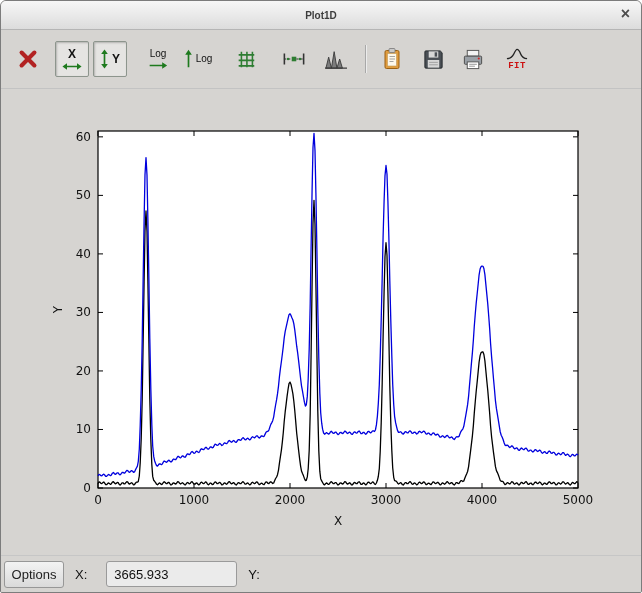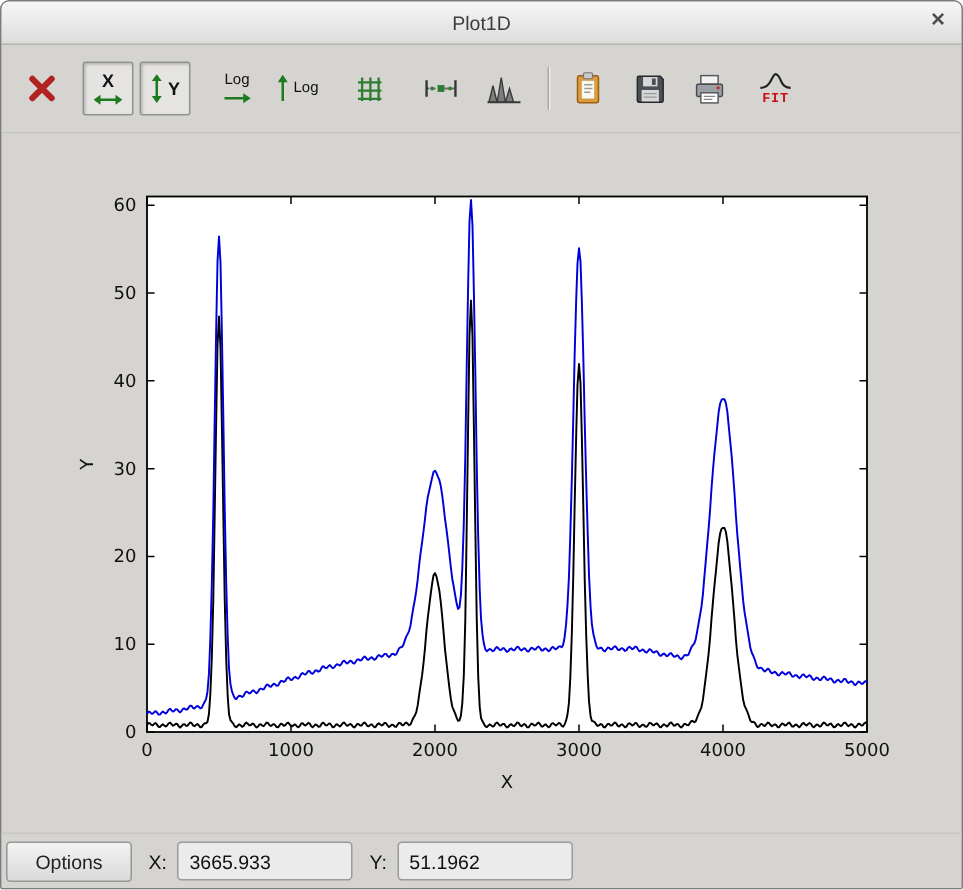--- a/index.html
+++ b/index.html
@@ -4,21 +4,21 @@
 <style>
   html,body{margin:0;padding:0;background:#ffffff;font-family:"Liberation Sans",sans-serif;}
   .window{
     position:relative;width:642px;height:593px;box-sizing:border-box;
     background:#d6d4d1;border:1px solid #7c7c7c;border-radius:6px 6px 2px 2px;overflow:hidden;
   }
   .titlebar{
     height:28px;background:linear-gradient(#f7f7f7,#dcdcdc);
     border-bottom:1px solid #b5b5b5;display:flex;align-items:center;justify-content:center;position:relative;
   }
-  .title{font-weight:normal;font-size:13px;color:#3d3d3d;}
+  .title{font-weight:bold;font-size:10px;color:#3d3d3d;}
   .close{position:absolute;right:11px;top:5px;font-size:16px;line-height:16px;color:#4d4d4d;font-weight:bold;cursor:default;}
   .toolbar{
     height:58px;display:flex;align-items:center;padding:0 8px;
     border-bottom:1px solid #c3c3c3;background:#d6d4d1;
   }
   .tb{
     width:34px;height:36px;margin:0 2px;padding:0;background:transparent;border:1px solid transparent;
     display:flex;flex-direction:column;align-items:center;justify-content:center;gap:2px;cursor:default;
   }
   .tb.row{flex-direction:row;gap:3px;}
@@ -30,27 +30,27 @@
   .log-label{font-weight:normal;font-size:10px;line-height:1;color:#111;}
   .fit-text{font-weight:bold;font-size:9px;line-height:1;color:#cc1111;letter-spacing:0.5px;font-family:Liberation Mono, monospace;}
   .tb-sep{width:1px;height:28px;background:#a8a8a8;box-shadow:1px 0 0 #ececec;margin:0 8px;}
   .plotarea{position:relative;height:471px;background:#d6d4d1;}
   #plot-svg{position:absolute;left:0;top:0;}
   .statusbar{
     position:absolute;left:0;right:0;bottom:0;height:36px;background:#d6d4d1;
     border-top:1px solid #c6c6c6;display:flex;align-items:center;padding:0 3px;
   }
   .opt-btn{
-    width:84px;height:27px;background:linear-gradient(#f3f3f3,#dadada);
+    width:60px;height:27px;background:linear-gradient(#f3f3f3,#dadada);
     border:1px solid #979797;border-radius:3px;font-size:13px;color:#222;
     font-family:"Liberation Sans",sans-serif;cursor:default;
   }
   .sb-label{margin-left:11px;font-size:13px;color:#111;}
   .sb-field{
-    margin-left:7px;width:117px;height:26px;background:#ebebeb;border:1px solid #9a9a9a;
+    margin-left:19px;width:131px;height:26px;background:#ebebeb;border:1px solid #9a9a9a;
     border-radius:3px;font-size:13px;color:#111;padding:0 7px;box-sizing:border-box;
     font-family:"Liberation Sans",sans-serif;
   }
 </style>
 </head>
 <body>
 
 <div class="window">
 
   <div class="titlebar">
@@ -212,16 +212,15 @@
         <polyline points="97.0,394.3 98.0,393.0 98.9,393.2 99.9,394.3 100.8,394.6 101.8,393.6 102.8,393.0 103.7,394.1 104.7,395.6 105.6,395.7 106.6,394.6 107.6,393.9 108.5,394.6 109.5,395.4 110.4,394.7 111.4,393.2 112.4,392.7 113.3,393.7 114.3,394.8 115.2,394.4 116.2,393.5 117.2,393.7 118.1,395.2 119.1,396.1 120.0,395.2 121.0,393.9 122.0,393.8 122.9,394.8 123.9,394.9 124.8,393.7 125.8,392.6 126.8,393.1 127.7,394.6 128.7,395.1 129.6,394.3 130.6,393.7 131.6,394.6 132.5,395.9 133.5,395.7 134.4,394.2 135.4,393.1 136.4,393.2 137.3,392.4 138.3,387.0 139.2,374.0 140.2,350.0 141.2,310.8 142.1,255.6 143.1,192.7 144.0,141.4 145.0,122.0 146.0,142.6 146.9,193.4 147.9,254.8 148.8,309.9 149.8,350.3 150.8,375.2 151.7,387.4 152.7,391.3 153.6,392.3 154.6,393.6 155.6,395.3 156.5,395.8 157.5,394.8 158.4,393.9 159.4,394.5 160.4,395.5 161.3,395.1 162.3,393.5 163.2,392.7 164.2,393.5 165.2,394.6 166.1,394.5 167.1,393.5 168.0,393.5 169.0,394.9 170.0,396.0 170.9,395.5 171.9,394.1 172.8,393.8 173.8,394.7 174.8,395.1 175.7,394.0 176.7,392.7 177.6,392.9 178.6,394.3 179.6,395.0 180.5,394.3 181.5,393.7 182.4,394.4 183.4,395.7 184.4,395.9 185.3,394.6 186.3,393.5 187.2,393.8 188.2,394.8 189.2,394.5 190.1,393.2 191.1,392.7 192.0,393.8 193.0,395.2 194.0,395.2 194.9,394.2 195.9,394.0 196.8,395.1 197.8,395.9 198.8,395.1 199.7,393.5 200.7,393.1 201.6,394.1 202.6,394.7 203.6,393.9 204.5,392.9 205.5,393.4 206.4,395.0 207.4,395.8 208.4,394.9 209.3,394.0 210.3,394.4 211.2,395.5 212.2,395.4 213.2,393.9 214.1,392.8 215.1,393.3 216.0,394.5 217.0,394.6 218.0,393.6 218.9,393.3 219.9,394.5 220.8,395.9 221.8,395.6 222.8,394.3 223.7,393.8 224.7,394.7 225.6,395.3 226.6,394.3 227.6,392.9 228.5,392.7 229.5,394.0 230.4,394.9 231.4,394.4 232.4,393.6 233.3,394.1 234.3,395.5 235.2,396.0 236.2,394.9 237.2,393.6 238.1,393.8 239.1,394.7 240.0,394.7 241.0,393.4 242.0,392.6 242.9,393.5 243.9,395.0 244.8,395.2 245.8,394.3 246.8,393.9 247.7,394.9 248.7,395.9 249.6,395.4 250.6,393.8 251.6,393.2 252.5,394.0 253.5,394.7 254.4,394.1 255.4,392.9 256.4,393.1 257.3,394.6 258.3,395.7 259.2,395.1 260.2,394.1 261.2,394.3 262.1,395.4 263.1,395.6 264.0,394.2 265.0,392.9 266.0,393.1 266.9,394.3 267.9,394.5 268.8,393.4 269.8,392.7 270.8,393.5 271.7,394.5 272.7,394.0 273.6,391.7 274.6,389.5 275.6,388.0 276.5,385.7 277.5,381.1 278.4,374.4 279.4,367.6 280.4,361.1 281.3,353.4 282.3,343.5 283.2,332.5 284.2,322.7 285.2,314.7 286.1,307.2 287.1,300.0 288.0,294.6 289.0,293.1 290.0,295.4 290.9,299.7 291.9,304.8 292.8,312.0 293.8,322.0 294.8,333.6 295.7,344.2 296.7,353.0 297.6,361.1 298.6,369.6 299.6,377.1 300.5,382.0 301.5,384.5 302.4,386.6 303.4,389.4 304.4,391.6 305.3,391.3 306.3,387.9 307.2,379.7 308.2,361.5 309.2,324.5 310.1,265.1 311.1,193.5 312.0,133.9 313.0,111.4 314.0,135.5 314.9,194.0 315.9,263.2 316.8,322.3 317.8,361.8 318.8,382.2 319.7,389.7 320.7,391.9 321.6,393.5 322.6,395.3 323.6,395.8 324.5,394.8 325.5,393.9 326.4,394.5 327.4,395.4 328.4,395.0 329.3,393.4 330.3,392.6 331.2,393.5 332.2,394.7 333.2,394.5 334.1,393.6 335.1,393.6 336.0,394.9 337.0,396.0 338.0,395.4 338.9,394.1 339.9,393.8 340.8,394.7 341.8,395.1 342.8,394.0 343.7,392.7 344.7,392.9 345.6,394.4 346.6,395.1 347.6,394.4 348.5,393.7 349.5,394.4 350.4,395.8 351.4,395.9 352.4,394.5 353.3,393.4 354.3,393.8 355.2,394.7 356.2,394.5 357.2,393.2 358.1,392.7 359.1,393.9 360.0,395.3 361.0,395.3 362.0,394.2 362.9,394.0 363.9,395.1 364.8,395.9 365.8,395.0 366.8,393.4 367.7,393.1 368.7,394.0 369.6,394.7 370.6,393.9 371.6,392.9 372.5,393.4 373.5,395.0 374.4,395.5 375.4,394.0 376.4,391.3 377.3,387.5 378.3,379.6 379.2,362.8 380.2,334.0 381.2,294.1 382.1,247.8 383.1,202.4 384.0,167.6 385.0,153.7 386.0,166.4 386.9,202.5 387.9,250.4 388.8,297.0 389.8,334.5 390.8,361.3 391.7,378.8 392.7,388.3 393.6,391.6 394.6,391.9 395.6,392.5 396.5,394.0 397.5,395.0 398.4,394.5 399.4,393.7 400.4,394.1 401.3,395.6 402.3,396.0 403.2,394.8 404.2,393.6 405.2,393.7 406.1,394.7 407.1,394.6 408.0,393.4 409.0,392.6 410.0,393.5 410.9,395.0 411.9,395.3 412.8,394.3 413.8,393.9 414.8,394.9 415.7,395.9 416.7,395.3 417.6,393.7 418.6,393.1 419.6,393.9 420.5,394.7 421.5,394.1 422.4,393.0 423.4,393.2 424.4,394.7 425.3,395.7 426.3,395.1 427.2,394.1 428.2,394.3 429.2,395.3 430.1,395.5 431.1,394.2 432.0,392.9 433.0,393.1 434.0,394.3 434.9,394.6 435.9,393.7 436.8,393.2 437.8,394.2 438.8,395.7 439.7,395.8 440.7,394.6 441.6,393.8 442.6,394.5 443.6,395.3 444.5,394.6 445.5,393.1 446.4,392.6 447.4,393.8 448.4,394.9 449.3,394.5 450.3,393.6 451.2,393.9 452.2,395.3 453.2,396.0 454.1,395.1 455.1,393.7 456.0,393.6 457.0,394.4 458.0,394.5 458.9,393.0 459.9,391.7 460.8,391.7 461.8,392.5 462.8,391.9 463.7,389.5 464.7,386.9 465.6,384.9 466.6,382.5 467.6,377.6 468.5,370.4 469.5,362.6 470.4,355.2 471.4,346.8 472.4,336.1 473.3,323.9 474.3,312.3 475.2,302.3 476.2,292.6 477.2,282.4 478.1,273.0 479.1,266.6 480.0,263.7 481.0,262.9 482.0,263.0 482.9,265.5 483.9,271.9 484.8,281.3 485.8,291.7 486.8,301.8 487.7,312.5 488.7,324.7 489.6,337.3 490.6,348.0 491.6,356.1 492.5,363.3 493.5,370.7 494.4,377.4 495.4,381.6 496.4,383.6 497.3,385.7 498.3,388.6 499.2,391.4 500.2,392.4 501.2,392.2 502.1,392.7 503.1,394.4 504.0,395.7 505.0,395.2 506.0,393.9 506.9,393.6 507.9,394.6 508.8,395.0 509.8,393.9 510.8,392.7 511.7,393.0 512.7,394.4 513.6,395.2 514.6,394.5 515.6,393.8 516.5,394.4 517.5,395.8 518.4,395.8 519.4,394.4 520.4,393.3 521.3,393.7 522.3,394.7 523.2,394.4 524.2,393.2 525.2,392.7 526.1,393.9 527.1,395.4 528.0,395.3 529.0,394.3 530.0,394.0 530.9,395.1 531.9,395.8 532.8,394.9 533.8,393.4 534.8,393.0 535.7,394.0 536.7,394.7 537.6,393.9 538.6,393.0 539.6,393.5 540.5,395.1 541.5,395.9 542.4,395.0 543.4,394.0 544.4,394.3 545.3,395.3 546.3,395.2 547.2,393.7 548.2,392.7 549.2,393.3 550.1,394.5 551.1,394.6 552.0,393.7 553.0,393.4 554.0,394.7 554.9,395.9 555.9,395.6 556.8,394.3 557.8,393.7 558.8,394.5 559.7,395.1 560.7,394.2 561.6,392.8 562.6,392.8 563.6,394.1 564.5,395.1 565.5,394.5 566.4,393.7 567.4,394.2 568.4,395.6 569.3,396.0 570.3,394.8 571.2,393.5 572.2,393.7 573.2,394.6 574.1,394.6 575.1,393.4 576.0,392.6 577.0,393.6" fill="none" stroke="#000000" stroke-width="1.3" stroke-linejoin="round"></polyline>
         <polyline points="97.0,386.9 98.0,385.5 98.9,385.6 99.9,386.7 100.8,386.8 101.8,385.7 102.8,385.1 103.7,386.0 104.7,387.4 105.6,387.4 106.6,386.2 107.6,385.4 108.5,386.0 109.5,386.7 110.4,385.9 111.4,384.2 112.4,383.5 113.3,384.5 114.3,385.4 115.2,384.9 116.2,383.8 117.2,383.9 118.1,385.2 119.1,385.9 120.0,385.0 121.0,383.5 122.0,383.3 122.9,384.0 123.9,384.0 124.8,382.6 125.8,381.4 126.8,381.7 127.7,383.0 128.7,383.3 129.6,382.3 130.6,381.6 131.6,382.3 132.5,383.3 133.5,382.9 134.4,380.9 135.4,379.0 136.4,377.1 137.3,372.3 138.3,360.1 139.2,337.0 140.2,301.2 141.2,252.2 142.1,192.6 143.1,131.8 144.0,85.5 145.0,68.6 146.0,86.2 146.9,131.5 147.9,190.4 148.8,249.3 149.8,299.1 150.8,335.3 151.7,357.0 152.7,367.4 153.6,371.7 154.6,374.5 155.6,376.6 156.5,377.1 157.5,375.8 158.4,374.8 159.4,375.0 160.4,375.7 161.3,375.0 162.3,373.1 163.2,372.0 164.2,372.5 165.2,373.3 166.1,372.9 167.1,371.6 168.0,371.2 169.0,372.3 170.0,373.1 170.9,372.3 171.9,370.6 172.8,370.0 173.8,370.5 174.8,370.6 175.7,369.2 176.7,367.5 177.6,367.4 178.6,368.5 179.6,368.9 180.5,367.8 181.5,366.8 182.4,367.2 183.4,368.2 184.4,368.1 185.3,366.4 186.3,364.9 187.2,365.0 188.2,365.6 189.2,365.0 190.1,363.3 191.1,362.5 192.0,363.3 193.0,364.4 194.0,364.0 194.9,362.7 195.9,362.2 196.8,363.0 197.8,363.5 198.8,362.3 199.7,360.4 200.7,359.7 201.6,360.4 202.6,360.7 203.6,359.6 204.5,358.3 205.5,358.5 206.4,359.8 207.4,360.2 208.4,359.1 209.3,357.9 210.3,358.0 211.2,358.8 212.2,358.4 213.2,356.6 214.1,355.2 215.1,355.5 216.0,356.4 217.0,356.2 218.0,355.0 218.9,354.4 219.9,355.4 220.8,356.5 221.8,356.0 222.8,354.5 223.7,353.8 224.7,354.3 225.6,354.7 226.6,353.6 227.6,351.9 228.5,351.5 229.5,352.6 230.4,353.3 231.4,352.6 232.4,351.5 233.3,351.8 234.3,353.1 235.2,353.4 236.2,352.0 237.2,350.6 238.1,350.6 239.1,351.3 240.0,351.1 241.0,349.6 242.0,348.6 242.9,349.4 243.9,350.7 244.8,350.8 245.8,349.7 246.8,349.1 247.7,350.0 248.7,350.9 249.6,350.2 250.6,348.5 251.6,347.7 252.5,348.3 253.5,348.9 254.4,348.1 255.4,346.9 256.4,346.9 257.3,348.2 258.3,349.1 259.2,348.3 260.2,347.0 261.2,346.9 262.1,347.6 263.1,347.3 264.0,345.4 265.0,343.3 266.0,342.5 266.9,342.4 267.9,341.1 268.8,338.2 269.8,335.4 270.8,333.6 271.7,331.7 272.7,327.8 273.6,321.9 274.6,316.0 275.6,310.7 276.5,304.9 277.5,297.1 278.4,288.0 279.4,279.6 280.4,272.5 281.3,265.5 282.3,257.3 283.2,248.9 284.2,242.3 285.2,237.8 286.1,233.8 287.1,229.3 288.0,225.7 289.0,224.8 290.0,226.4 290.9,228.8 291.9,231.0 292.8,234.7 293.8,241.1 294.8,249.3 295.7,257.2 296.7,264.2 297.6,271.6 298.6,280.5 299.6,289.5 300.5,296.8 301.5,302.2 302.4,307.5 303.4,313.2 304.4,317.0 305.3,315.9 306.3,307.4 307.2,289.8 308.2,259.9 309.2,215.1 310.1,158.2 311.1,100.7 312.0,58.5 313.0,44.3 314.0,61.6 314.9,104.3 315.9,161.1 316.8,219.7 317.8,269.2 318.8,303.8 319.7,323.8 320.7,334.2 321.6,340.2 322.6,344.0 323.6,345.2 324.5,344.4 325.5,343.6 326.4,344.2 327.4,345.1 328.4,344.7 329.3,343.1 330.3,342.3 331.2,343.2 332.2,344.3 333.2,344.2 334.1,343.2 335.1,343.2 336.0,344.5 337.0,345.6 338.0,345.0 338.9,343.6 339.9,343.3 340.8,344.2 341.8,344.6 342.8,343.5 343.7,342.2 344.7,342.4 345.6,343.8 346.6,344.6 347.6,343.8 348.5,343.1 349.5,343.8 350.4,345.2 351.4,345.3 352.4,343.9 353.3,342.8 354.3,343.2 355.2,344.1 356.2,343.8 357.2,342.5 358.1,342.0 359.1,343.2 360.0,344.6 361.0,344.6 362.0,343.5 362.9,343.3 363.9,344.4 364.8,345.2 365.8,344.3 366.8,342.7 367.7,342.3 368.7,343.3 369.6,343.9 370.6,343.0 371.6,341.9 372.5,341.9 373.5,342.5 374.4,341.0 375.4,335.9 376.4,327.1 377.3,314.6 378.3,295.8 379.2,267.9 380.2,231.0 381.2,188.9 382.1,147.5 383.1,111.9 384.0,86.6 385.0,76.5 386.0,85.3 386.9,111.9 387.9,150.1 388.8,191.8 389.8,231.5 390.8,266.4 391.7,295.0 392.7,315.3 393.6,327.3 394.6,333.7 395.6,337.9 396.5,341.4 397.5,343.4 398.4,343.3 399.4,342.7 400.4,343.3 401.3,344.7 402.3,345.2 403.2,344.0 404.2,342.7 405.2,342.9 406.1,343.8 407.1,343.8 408.0,342.5 409.0,341.8 410.0,342.7 410.9,344.2 411.9,344.4 412.8,343.4 413.8,343.1 414.8,344.0 415.7,345.0 416.7,344.5 417.6,342.9 418.6,342.2 419.6,343.0 420.5,343.8 421.5,343.2 422.4,342.1 423.4,342.3 424.4,344.0 425.3,345.2 426.3,344.8 427.2,344.0 428.2,344.4 429.2,345.7 430.1,346.0 431.1,344.9 432.0,343.8 433.0,344.2 434.0,345.6 434.9,346.1 435.9,345.4 436.8,345.1 437.8,346.3 438.8,348.0 439.7,348.2 440.7,347.2 441.6,346.7 442.6,347.5 443.6,348.5 444.5,348.0 445.5,346.6 446.4,346.4 447.4,347.7 448.4,348.9 449.3,348.7 450.3,347.9 451.2,348.3 452.2,349.8 453.2,350.5 454.1,349.5 455.1,348.0 456.0,347.6 457.0,348.0 458.0,347.4 458.9,345.1 459.9,342.6 460.8,341.2 461.8,340.1 462.8,337.3 463.7,332.3 464.7,326.8 465.6,321.6 466.6,315.7 467.6,307.2 468.5,296.4 469.5,285.2 470.4,274.6 471.4,263.6 472.4,250.7 473.3,237.0 474.3,224.5 475.2,214.1 476.2,204.5 477.2,194.7 478.1,185.8 479.1,180.0 480.0,177.7 481.0,177.0 482.0,177.3 482.9,179.6 483.9,185.6 484.8,194.9 485.8,205.1 486.8,215.4 487.7,226.8 488.7,240.3 489.6,254.8 490.6,267.9 491.6,279.0 492.5,289.7 493.5,300.8 494.4,311.3 495.4,319.4 496.4,325.3 497.3,330.9 498.3,337.1 499.2,342.7 500.2,346.2 501.2,348.2 502.1,350.5 503.1,353.7 504.0,356.1 505.0,356.6 506.0,356.1 506.9,356.4 507.9,357.8 508.8,358.6 509.8,357.8 510.8,356.8 511.7,357.3 512.7,359.0 513.6,359.9 514.6,359.4 515.6,358.8 516.5,359.6 517.5,361.1 518.4,361.3 519.4,360.0 520.4,359.0 521.3,359.6 522.3,360.6 523.2,360.5 524.2,359.4 525.2,359.1 526.1,360.4 527.1,362.0 528.0,362.1 529.0,361.1 530.0,361.1 530.9,362.2 531.9,363.1 532.8,362.3 533.8,360.9 534.8,360.6 535.7,361.8 536.7,362.5 537.6,361.9 538.6,361.1 539.6,361.8 540.5,363.5 541.5,364.3 542.4,363.6 543.4,362.7 544.4,363.2 545.3,364.3 546.3,364.3 547.2,362.9 548.2,362.0 549.2,362.7 550.1,364.1 551.1,364.3 552.0,363.4 553.0,363.3 554.0,364.6 554.9,366.0 555.9,365.9 556.8,364.6 557.8,364.2 558.8,365.1 559.7,365.8 560.7,365.0 561.6,363.7 562.6,363.7 563.6,365.2 564.5,366.3 565.5,365.8 566.4,365.1 567.4,365.7 568.4,367.2 569.3,367.7 570.3,366.6 571.2,365.4 572.2,365.7 573.2,366.8 574.1,366.9 575.1,365.7 576.0,365.1 577.0,366.1" fill="none" stroke="#0000dd" stroke-width="1.3" stroke-linejoin="round"></polyline>
       </svg>
   </div>
 
   <div class="statusbar">
     <button class="opt-btn">Options</button>
     <span class="sb-label">X:</span>
     <input class="sb-field" readonly="" value="3665.933" style="">
     <span class="sb-label">Y:</span>
-    <input class="sb-field" readonly="" value="51.1962" style="">
   </div>
 
 </div>
 
 </body></html>

